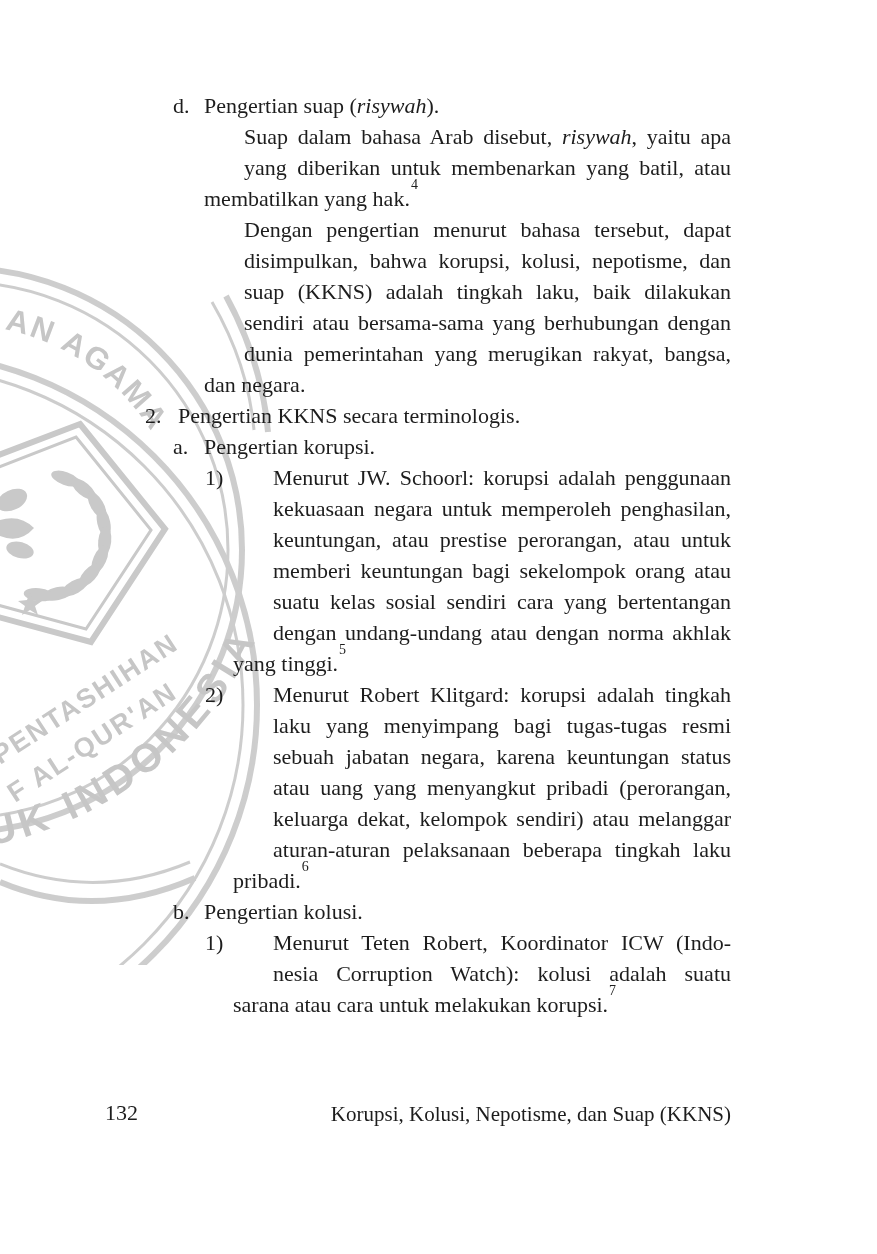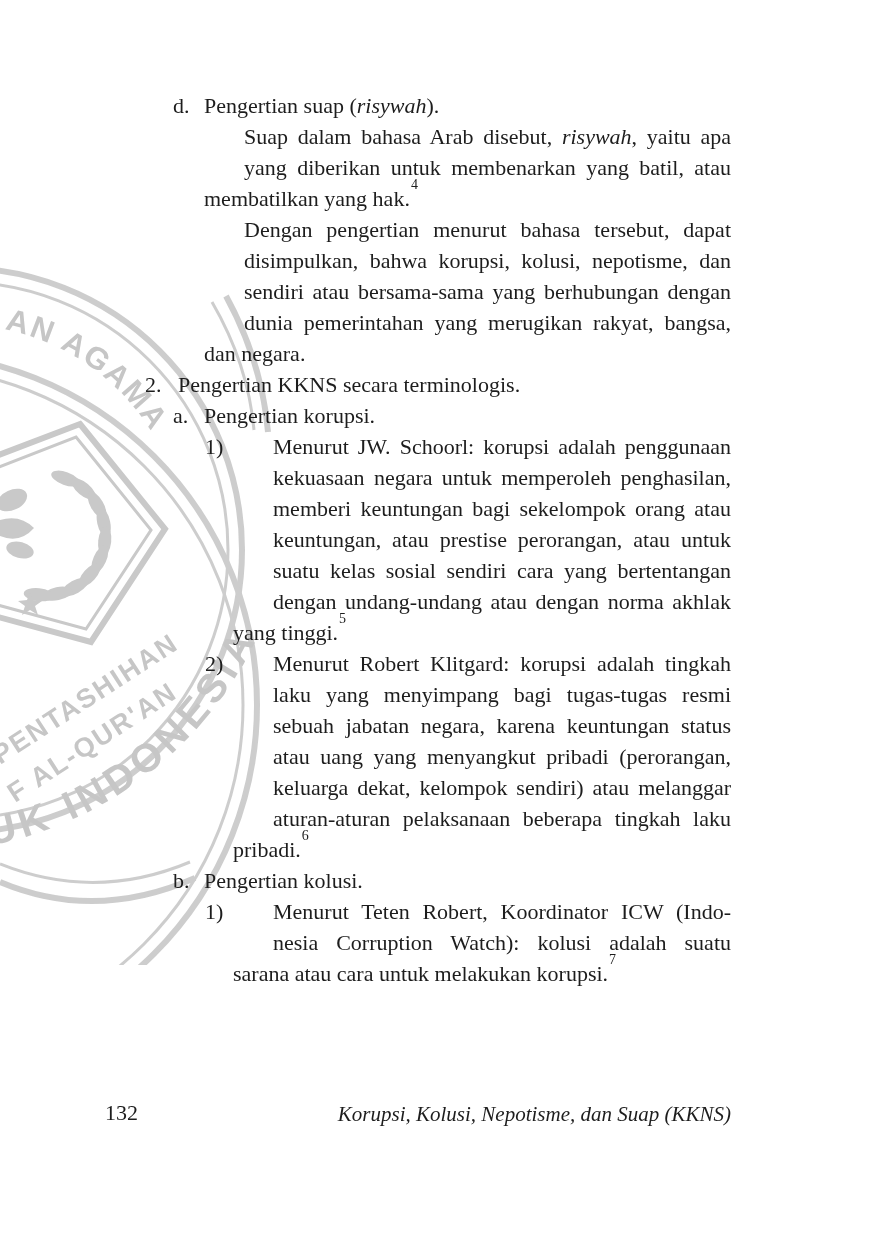--- a/index.html
+++ b/index.html
@@ -12,21 +12,21 @@
   .doc{ position:absolute; top:90px; left:0; right:0; }
   .block{ position:relative; font-size:22px; line-height:31px; }
   .marker{ position:absolute; top:0; white-space:nowrap; }
   .ln{ height:31px; }
   .ln.just{ text-align:justify; text-align-last:justify;margin-left:40px; }
   .ln.last{ text-align:left; }
   .ln i{ }
   .ln sup{ font-size:14px; line-height:0; position:relative; top:-9px; margin-left:1px; }
   .footer{ position:absolute; top:1100px; left:0; right:0; height:32px; }
   .pageno{ position:absolute; left:105px; top:0; font-size:22px; }
-  .runhead{ position:absolute; right:146px; top:2px; font-size:21px; font-style:italic; }
+  .runhead{ position:absolute; right:146px; top:2px; font-size:21px; }
   .wm-text{ font-family:"Liberation Sans", sans-serif; font-weight:bold; }
 </style>
 </head>
 <body>
 
 <div class="page">
 
   <svg class="watermark" width="300" height="715" viewBox="0 0 300 715" aria-hidden="true">
     <defs>
       <path id="arcTop" d="M -265,300 A 225,225 0 0 1 185,300"></path>
@@ -84,38 +84,39 @@
 
   <div class="doc">
       <div class="block" style="margin-left: 204px; width: 527px;">
         <span class="marker" style="left: -31px;">d.</span>
         <div class="ln last">Pengertian suap (<i>risywah</i>).</div>
         <div class="ln just">Suap dalam bahasa Arab disebut, <i>risywah</i>, yaitu apa</div>
         <div class="ln just">yang diberikan untuk membenarkan yang batil, atau</div>
         <div class="ln last">membatilkan yang hak.<sup>4</sup></div>
         <div class="ln just">Dengan pengertian menurut bahasa tersebut, dapat</div>
         <div class="ln just">disimpulkan, bahwa korupsi, kolusi, nepotisme, dan</div>
+        <div class="ln just">suap (KKNS) adalah tingkah laku, baik dilakukan</div>
         <div class="ln just">sendiri atau bersama-sama yang berhubungan dengan</div>
         <div class="ln just">dunia pemerintahan yang merugikan rakyat, bangsa,</div>
         <div class="ln last">dan negara.</div>
       </div>
       <div class="block" style="margin-left: 178px; width: 553px;">
         <span class="marker" style="left: -33px;">2.</span>
         <div class="ln last">Pengertian KKNS secara terminologis.</div>
       </div>
       <div class="block" style="margin-left: 204px; width: 527px;">
         <span class="marker" style="left: -31px;">a.</span>
         <div class="ln last">Pengertian korupsi.</div>
       </div>
       <div class="block" style="margin-left: 233px; width: 498px;">
         <span class="marker" style="left: -28px;">1)</span>
         <div class="ln just">Menurut JW. Schoorl: korupsi adalah penggunaan</div>
         <div class="ln just">kekuasaan negara untuk memperoleh penghasilan,</div>
+        <div class="ln just">keuntungan, atau prestise perorangan, atau untuk</div>
         <div class="ln just">memberi keuntungan bagi sekelompok orang atau</div>
-        <div class="ln just">keuntungan, atau prestise perorangan, atau untuk</div>
         <div class="ln just">suatu kelas sosial sendiri cara yang bertentangan</div>
         <div class="ln just">dengan undang-undang atau dengan norma akhlak</div>
         <div class="ln last">yang tinggi.<sup>5</sup></div>
       </div>
       <div class="block" style="margin-left: 233px; width: 498px;">
         <span class="marker" style="left: -28px;">2)</span>
         <div class="ln just">Menurut Robert Klitgard: korupsi adalah tingkah</div>
         <div class="ln just">laku yang menyimpang bagi tugas-tugas resmi</div>
         <div class="ln just">sebuah jabatan negara, karena keuntungan status</div>
         <div class="ln just">atau uang yang menyangkut pribadi (perorangan,</div>

